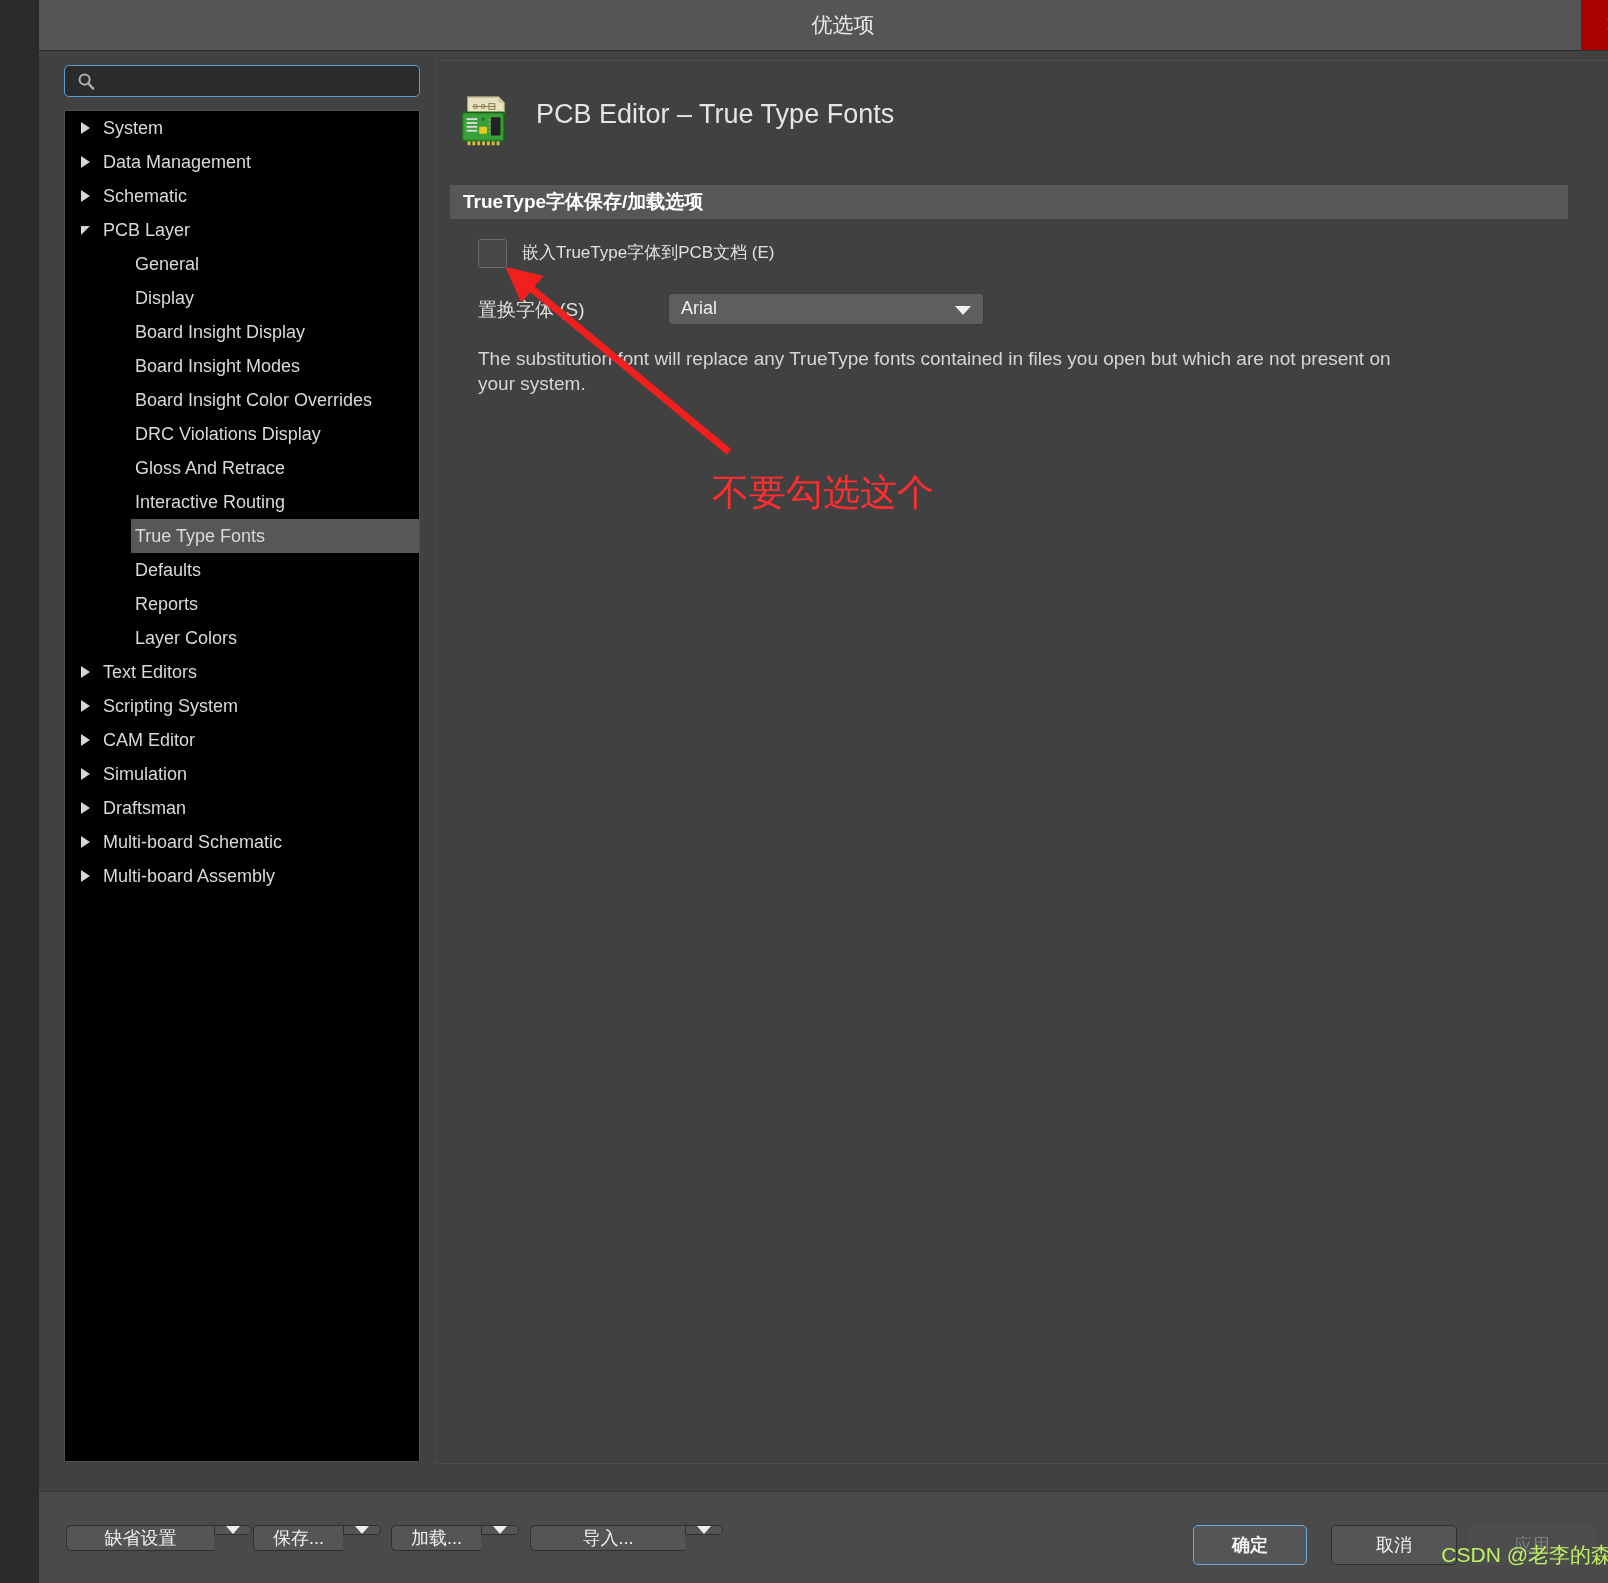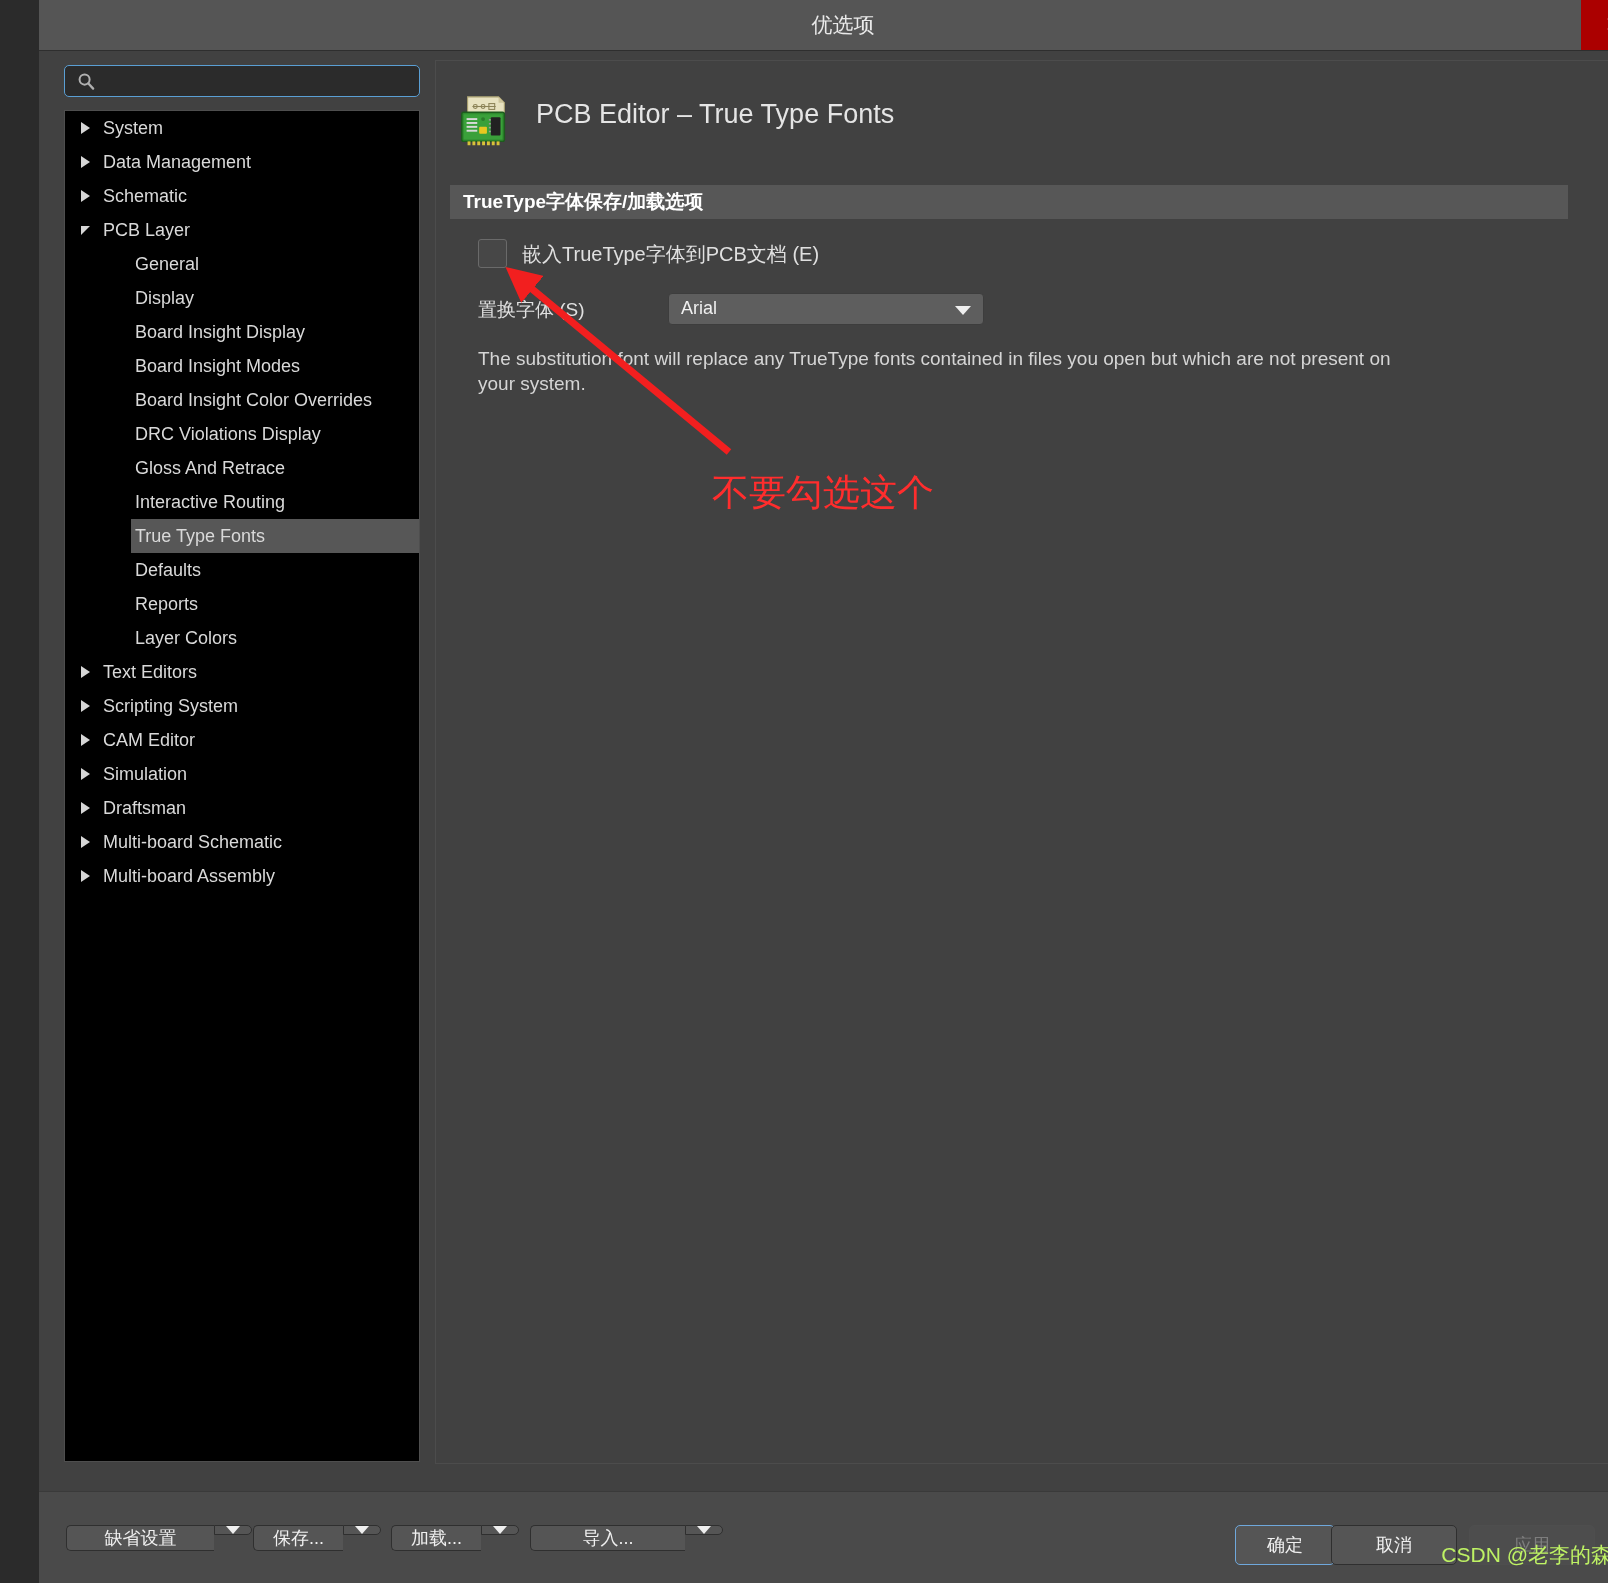--- a/index.html
+++ b/index.html
@@ -174,21 +174,21 @@
     background: #474747;
     border: 1px solid #6a6a6a;
     border-radius: 3px;
     box-sizing: border-box;
     cursor: pointer;
   }
   .checkbox-label {
     position: absolute;
     left: 44px; top: 2px;
     color: #e0e0e0;
-    font-size: 20px;
+    font-size: 17px;
     white-space: nowrap;
   }
   .field-label {
     position: absolute;
     left: 42px; top: 236px;
     color: #e0e0e0;
     font-size: 19px;
     white-space: nowrap;
   }
   .combo {
@@ -457,20 +457,20 @@
       </div>
     </div>
 
     <div class="split-btn" style="left:491px;">
       <div class="main" style="width:155px;">导入...</div>
       <div class="drop">
         <span class="drop-arrow"></span>
       </div>
     </div>
 
-    <div class="plain-btn primary" style="left:1196px; width:100px;">确定</div>
+    <div class="plain-btn primary" style="left:1154px; width:114px;font-weight:bold;">确定</div>
     <div class="plain-btn" style="left:1292px; width:126px;">取消</div>
     <div class="plain-btn disabled" style="left:1430px; width:126px;">应用</div>
 
     <div class="watermark">CSDN @老李的森林</div>
   </div>
 
 </div>
 
 </body></html>

